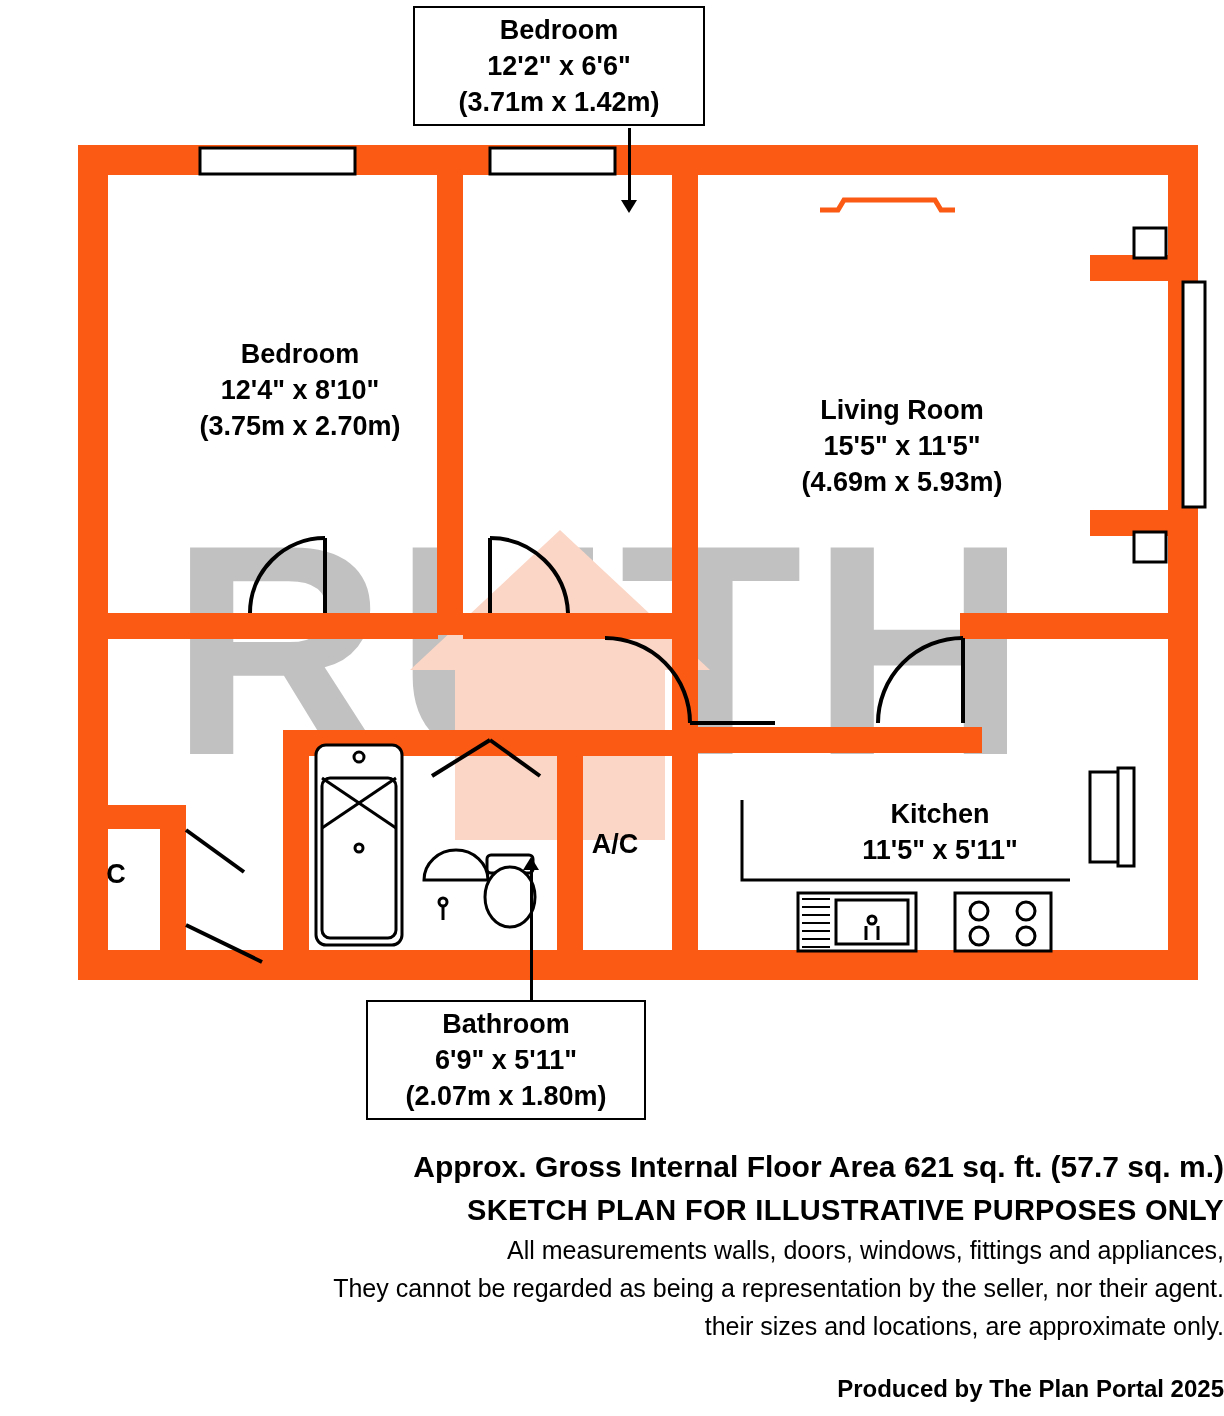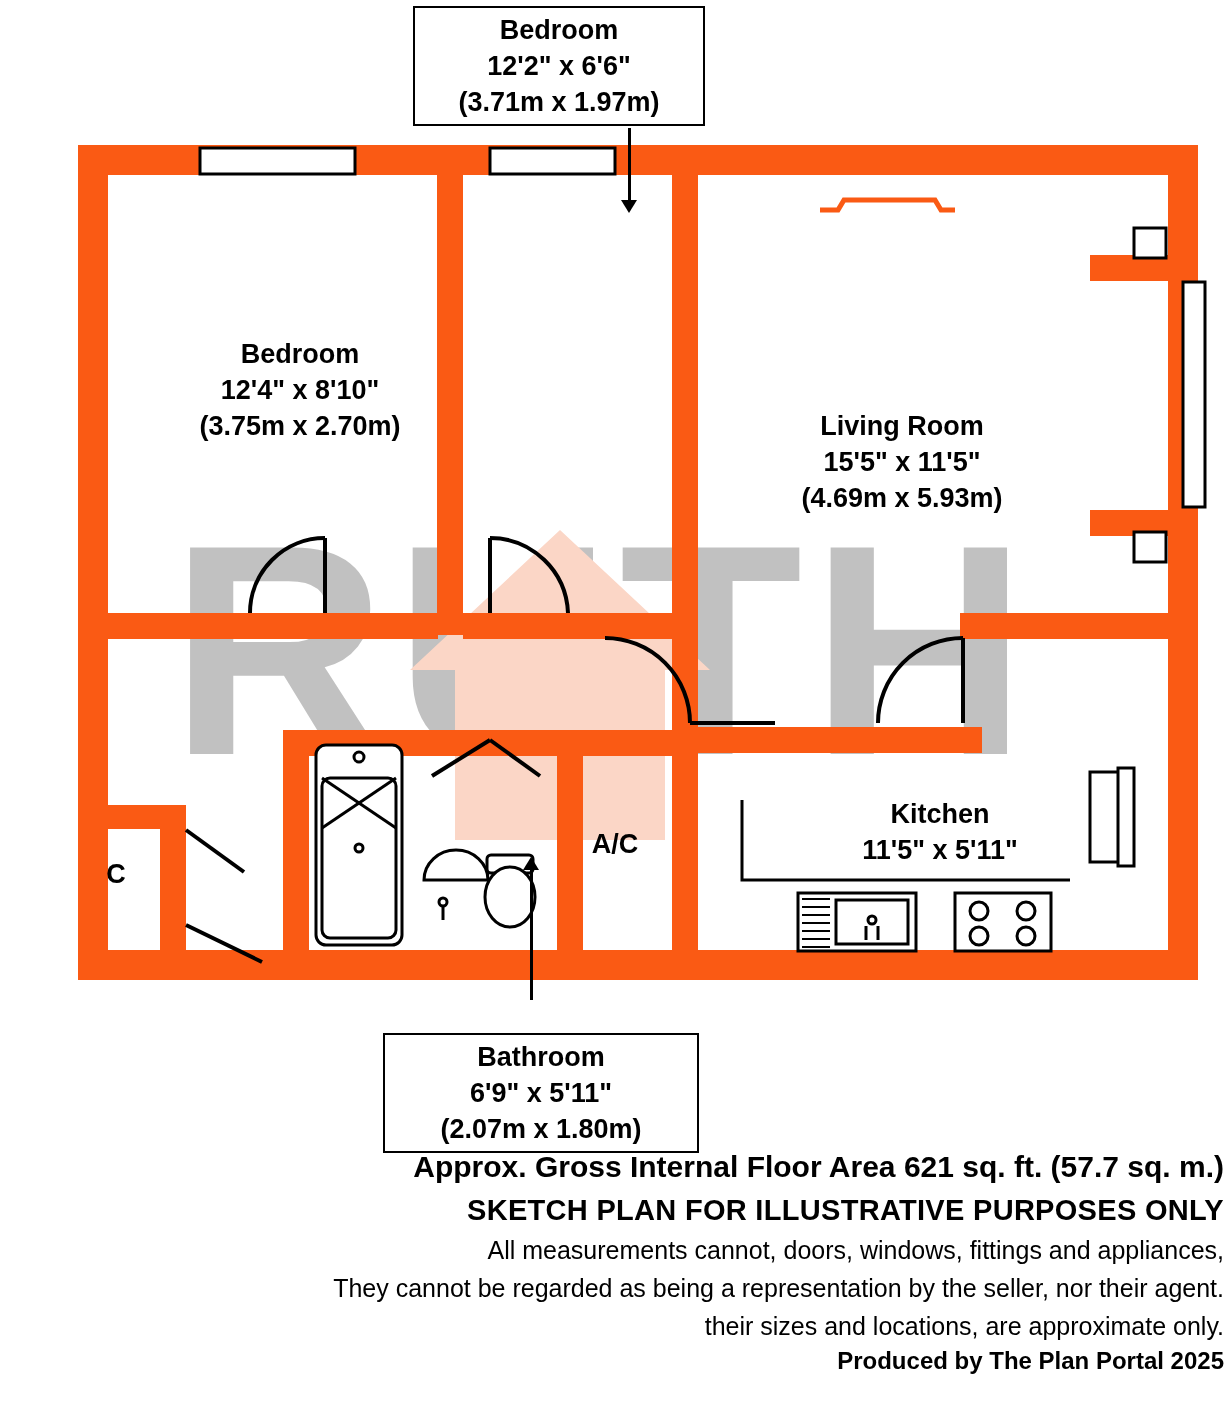--- a/index.html
+++ b/index.html
@@ -93,21 +93,21 @@
   .footer {
     position: absolute;
     left: 0;
     top: 1150px;
     width: 1224px;
     text-align: right;
   }
   .f1 { font-size: 30px; font-weight: bold; margin-bottom: 10px; }
   .f2 { font-size: 29px; font-weight: bold; margin-bottom: 4px; letter-spacing: .3px;}
   .f3 { font-size: 25px; line-height: 38px; font-weight: normal; }
-  .f4 { font-size: 24px; font-weight: bold; margin-top: 2px; }
+  .f4 { font-size: 24px; font-weight: bold; margin-top: 30px; }
 </style>
 </head>
 <body>
 
 <div class="plan">
 
   <div class="watermark">
     <div class="wm-text">RUTH</div>
     <svg class="wm-house" viewBox="0 0 320 330">
       <polygon points="160,10 310,150 265,150 265,320 55,320 55,150 10,150" fill="#fbd6c6"></polygon>
@@ -230,56 +230,56 @@
       <circle cx="979" cy="911" r="9"></circle>
       <circle cx="1026" cy="911" r="9"></circle>
       <circle cx="979" cy="936" r="9"></circle>
       <circle cx="1026" cy="936" r="9"></circle>
     </g>
   </svg>
 
   <div class="boxlabel" style="left:413px; top:6px; width:292px;">
     <div>Bedroom</div>
     <div>12'2" x 6'6"</div>
-    <div>(3.71m x 1.97m)</div>
+    <div>(3.71m x 1.42m)</div>
   </div>
   <div class="leader" style="left:628px; top:128px; height:82px;"></div>
   <div class="arrowdown" style="left:621px; top:200px;"></div>
 
   <div class="freelabel" style="left:120px; top:336px; width:360px;">
     <div>Bedroom</div>
     <div>12'4" x 8'10"</div>
     <div>(3.75m x 2.70m)</div>
   </div>
 
-  <div class="freelabel" style="left:722px; top:392px; width:360px;margin-top:16px;">
+  <div class="freelabel" style="left:722px; top:392px; width:360px;">
     <div>Living Room</div>
     <div>15'5" x 11'5"</div>
     <div>(4.69m x 5.93m)</div>
   </div>
 
   <div class="freelabel" style="left:760px; top:752px; width:360px;margin-top:44px;">
     <div>Kitchen</div>
     <div>11'5" x 5'11"</div>
   </div>
 
-  <div class="boxlabel" style="left:383px; top:1000px; width:316px;margin-top:33px;">
+  <div class="boxlabel" style="left:366px; top:1000px; width:280px;">
     <div>Bathroom</div>
     <div>6'9" x 5'11"</div>
     <div>(2.07m x 1.80m)</div>
   </div>
   <div class="leader" style="left:530px; top:870px; height:130px;"></div>
   <div class="arrowup" style="left:523px; top:857px;"></div>
 
   <div class="freelabel" style="left:560px; top:826px; width:110px;">A/C</div>
 
   <div class="freelabel" style="left:92px; top:856px; width:48px;">C</div>
 
 </div>
 
 <div class="footer">
   <div class="f1">Approx. Gross Internal Floor Area 621 sq. ft. (57.7 sq. m.)</div>
   <div class="f2">SKETCH PLAN FOR ILLUSTRATIVE PURPOSES ONLY</div>
-  <div class="f3">All measurements cannot, doors, windows, fittings and appliances,</div>
+  <div class="f3">All measurements walls, doors, windows, fittings and appliances,</div>
   <div class="f3">They cannot be regarded as being a representation by the seller, nor their agent.</div>
   <div class="f3">their sizes and locations, are approximate only.</div>
   <div class="f4">Produced by The Plan Portal 2025</div>
 </div>
 
 </body></html>

